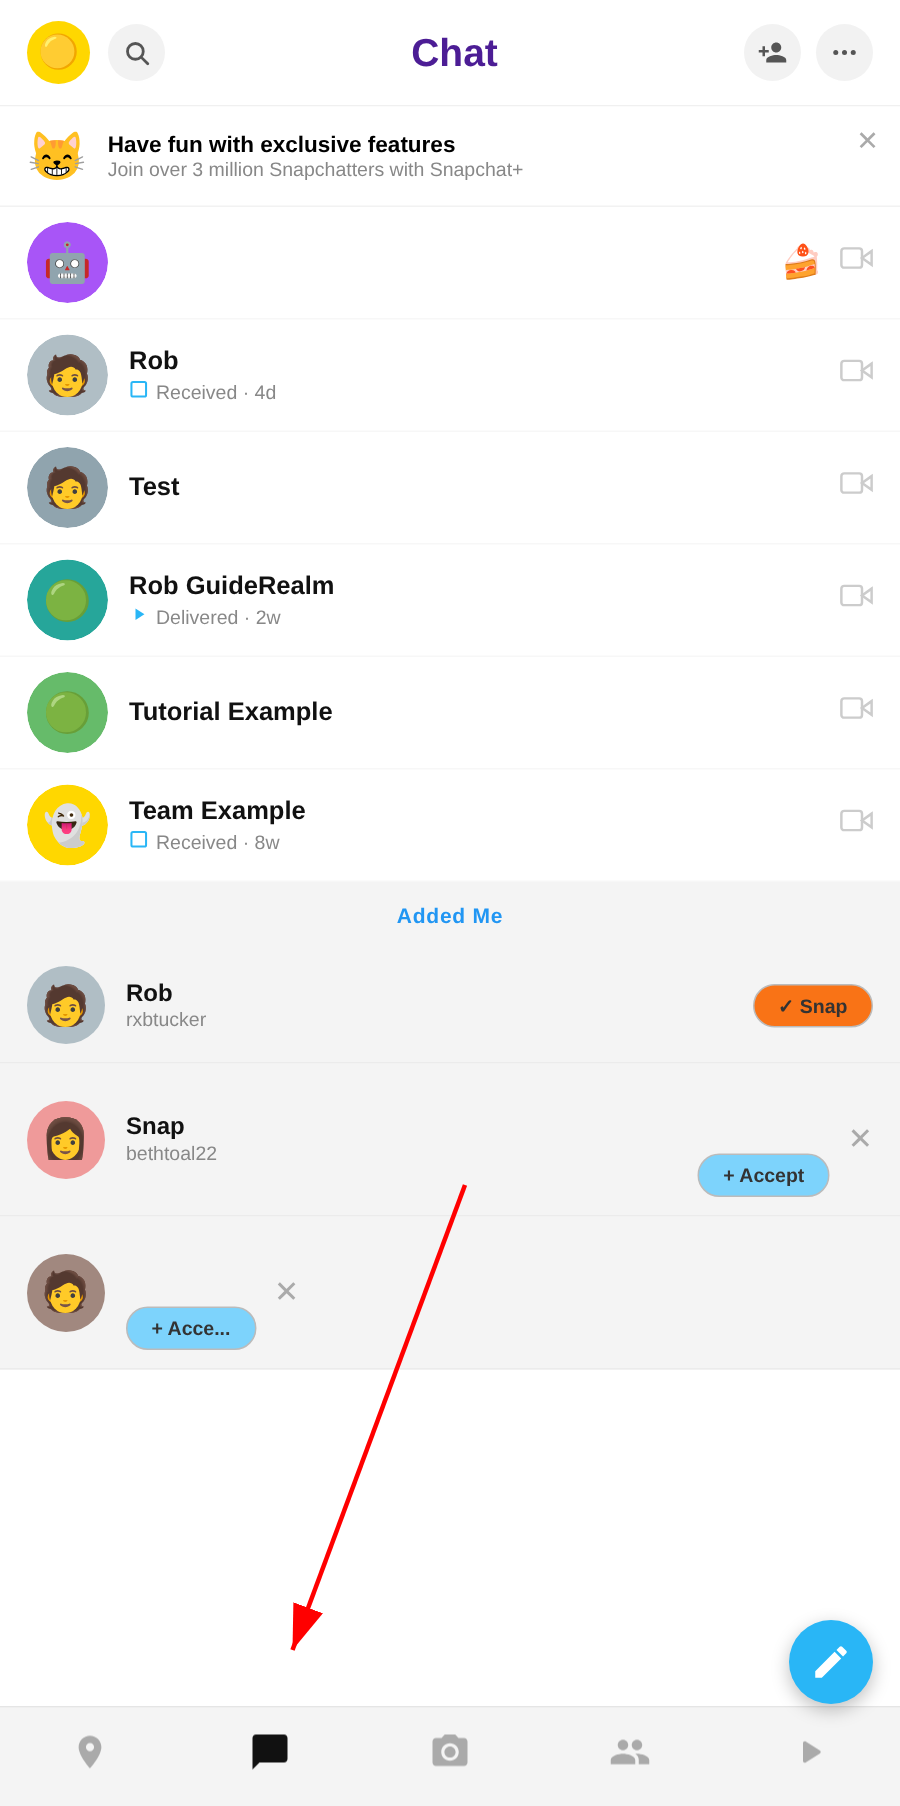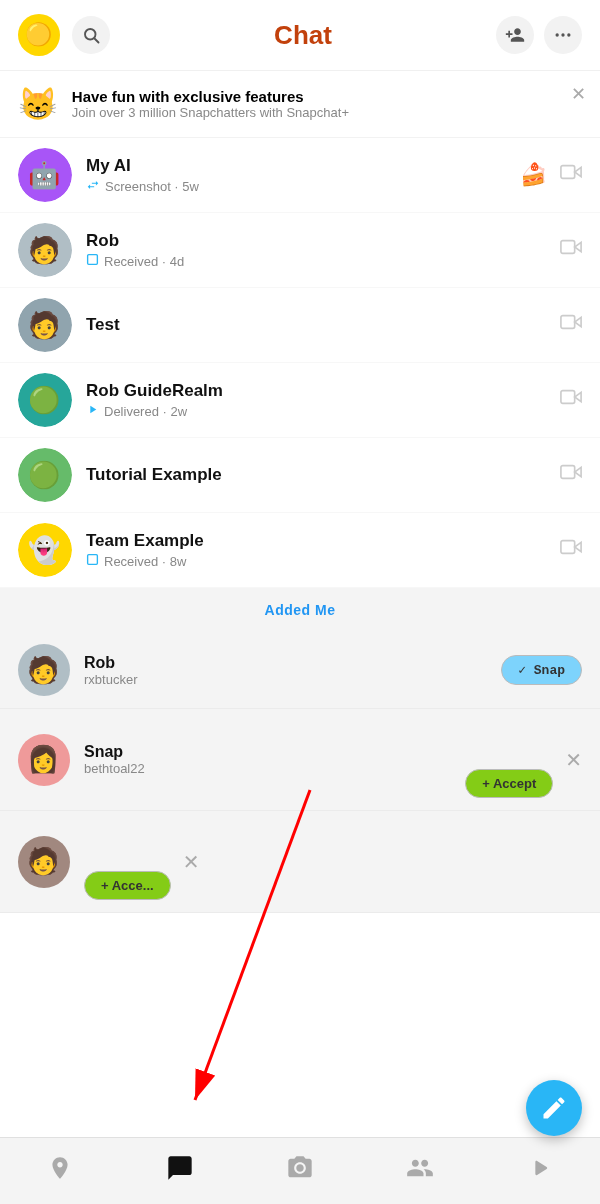--- a/index.html
+++ b/index.html
@@ -32,21 +32,21 @@
     .header-search {
       width: 38px; height: 38px;
       border-radius: 50%;
       background: #f2f2f2;
       display: flex; align-items: center; justify-content: center;
       cursor: pointer;
     }
     .header-title {
       font-size: 26px;
       font-weight: 700;
-      color: #c2410c;
+      color: #4c1d95;
       flex: 1;
       text-align: center;
     }
     .header-right { display: flex; align-items: center; gap: 10px; }
     .header-icon-btn {
       width: 38px; height: 38px;
       border-radius: 50%;
       background: #f2f2f2;
       display: flex; align-items: center; justify-content: center;
       cursor: pointer;
@@ -170,33 +170,32 @@
       align-items: center;
       gap: 8px;
     }
     .btn-snap {
       border: 1.5px solid #bbb;
       border-radius: 20px;
       padding: 6px 16px;
       font-size: 13px;
       font-weight: 600;
       color: #333;
-      background: #7dd3fc;
+      background: #f97316;
       cursor: pointer;
       white-space: nowrap;
-      font-family: Liberation Mono, monospace;
     }
     .btn-accept {
       border: 1.5px solid #bbb;
       border-radius: 20px;
       padding: 6px 16px;
       font-size: 13px;
       font-weight: 600;
       color: #333;
-      background: #84cc16;
+      background: #7dd3fc;
       cursor: pointer;
       white-space: nowrap;
       margin-top: 48px;
     }
     .btn-dismiss {
       color: #aaa;
       font-size: 20px;
       cursor: pointer;
       margin-left: 4px;
     }
@@ -290,29 +289,20 @@
         <div class="promo-text-sub">Join over 3 million Snapchatters with Snapchat+</div>
       </div>
       <div class="promo-close">✕</div>
     </div>
 
     <div class="chat-list" id="chat-list-container">
     <div class="chat-item">
     <div class="chat-avatar">
             <div style="width:54px;height:54px;border-radius:50%;background:#a855f7;display:flex;align-items:center;justify-content:center;font-size:26px;">🤖</div>
           </div>
-    <div class="chat-info">
-      <div class="chat-name">My AI</div>
-      <div class="chat-sub">
-        <span><svg width="14" height="14" viewBox="0 0 24 24" fill="#29b6f6">
-                  <path d="M6.99 11L3 15l3.99 4v-3H14v-2H6.99v-3zM21 9l-3.99-4v3H10v2h7.01v3L21 9z"></path>
-                </svg></span>
-        <span>Screenshot · 5w</span>
-      </div>
-    </div>
     <div style="position:absolute;right:52px;top:50%;transform:translateY(-50%);font-size:22px;">🍰</div>
     <div class="chat-action">
       <svg width="22" height="22" viewBox="0 0 24 24" fill="none" stroke="#ccc" stroke-width="1.8">
         <path d="M23 7l-7 5 7 5V7z"></path>
               <rect x="1" y="5" width="15" height="14" rx="2"></rect>
       </svg>
     </div>
   </div>
         <div class="chat-item">
     <div class="chat-avatar">

